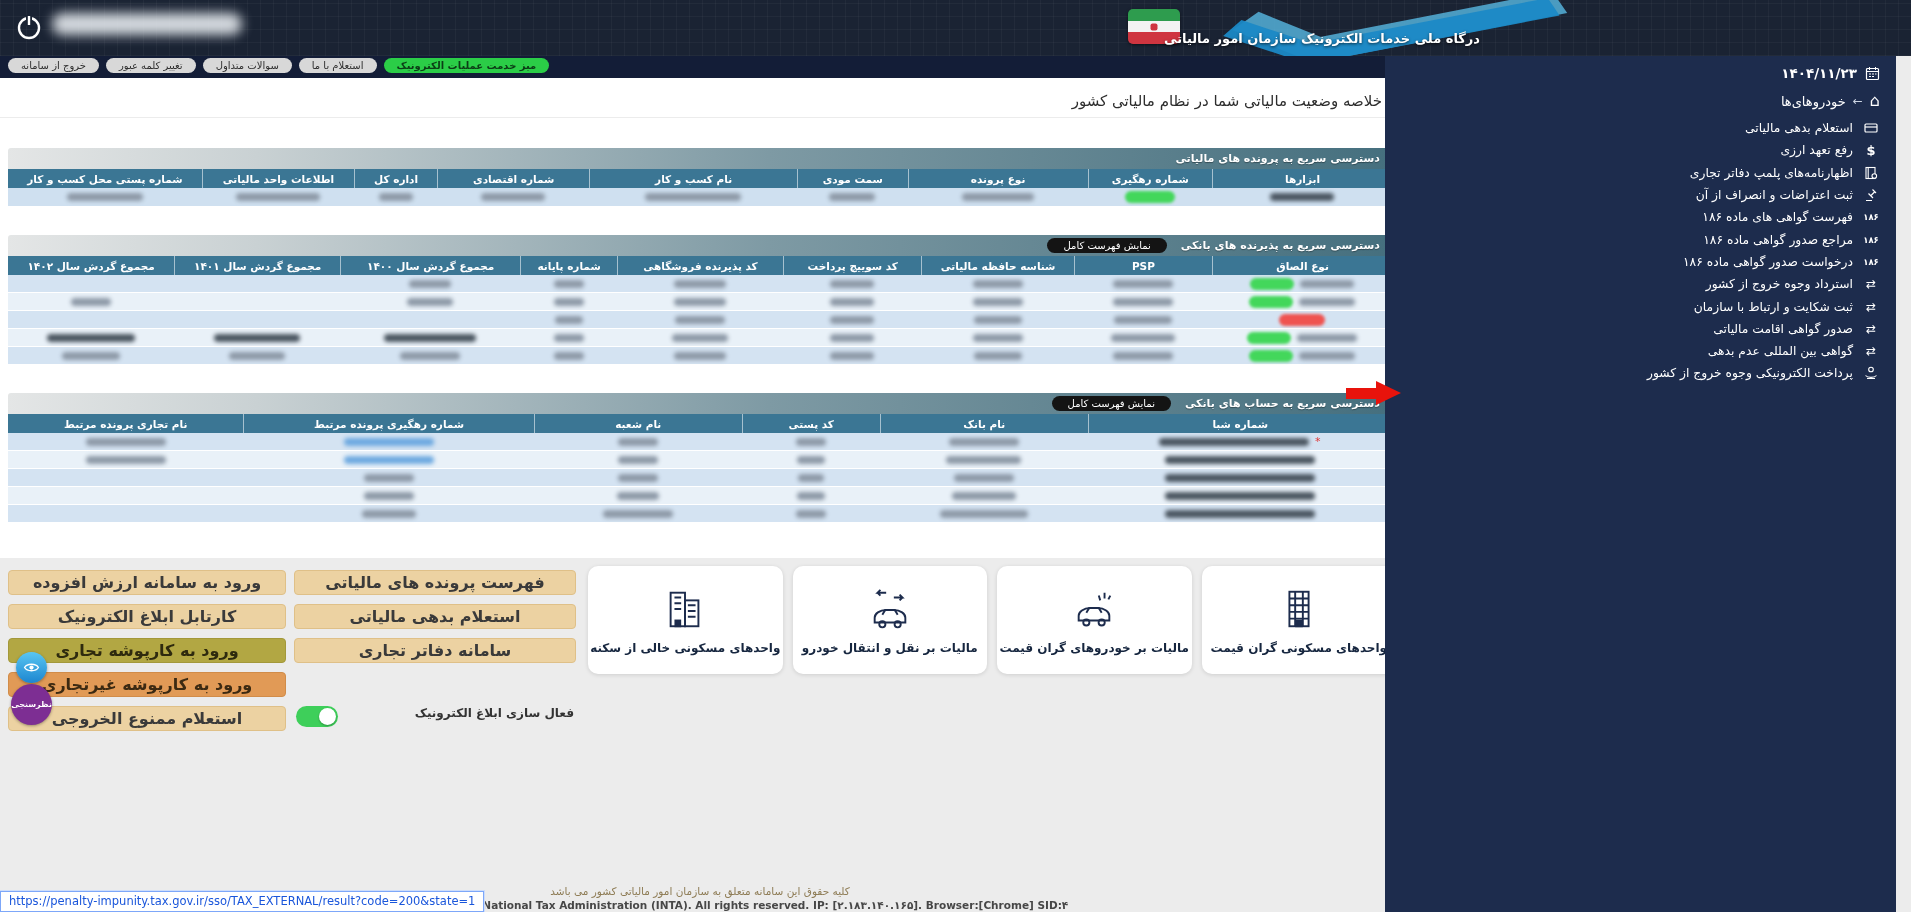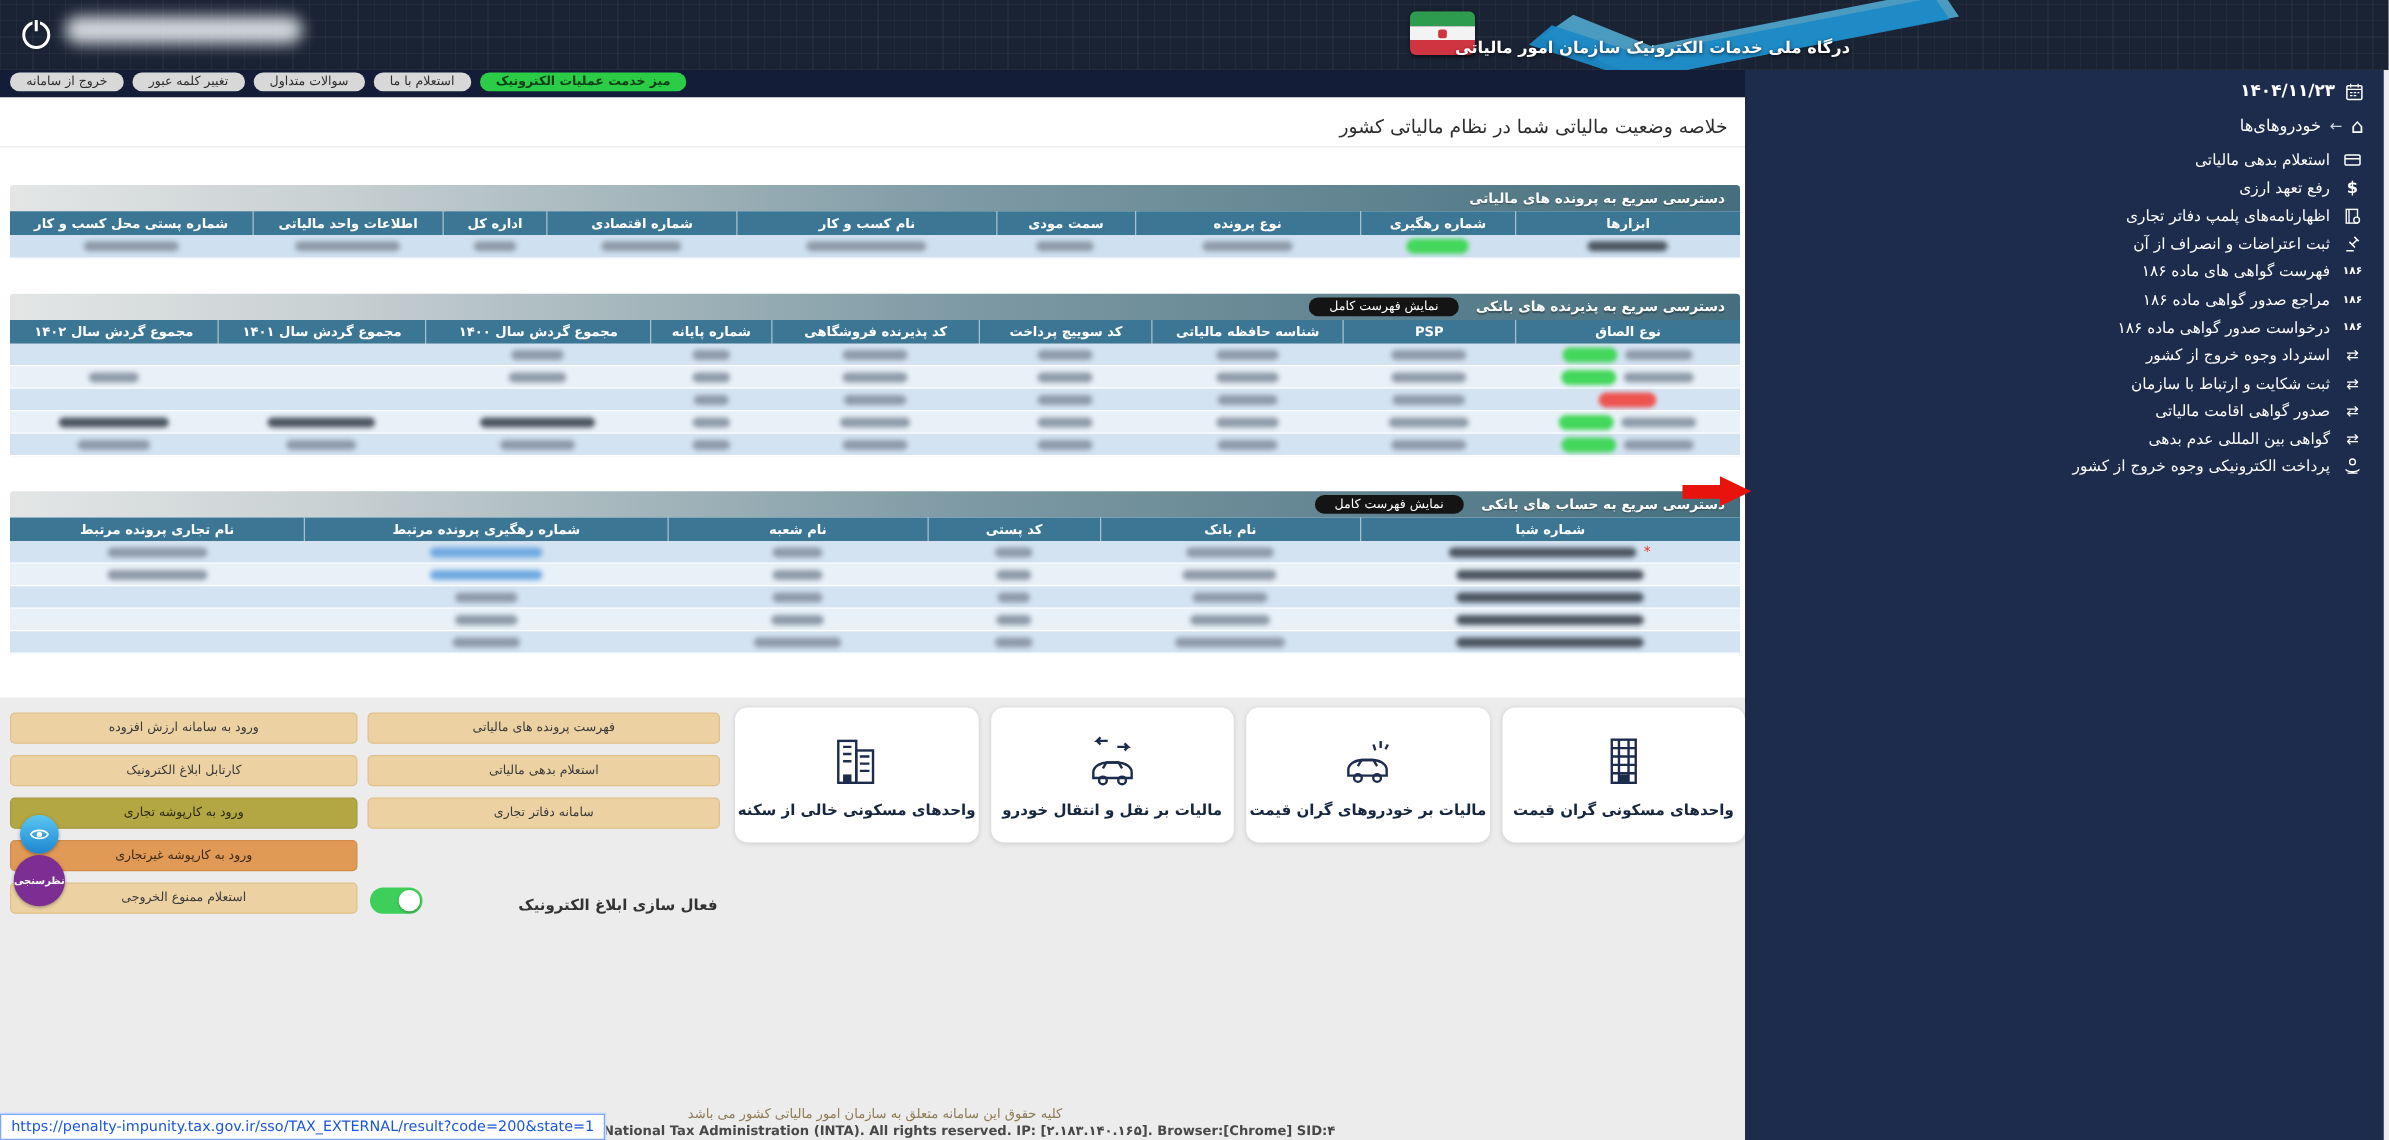--- a/index.html
+++ b/index.html
@@ -28,21 +28,21 @@
   .org-dep{font-size:10px;color:#dfe6ef}
 
   
   .topstrip{position:absolute;left:0;top:56px;width:1400px;height:22px;background:#131d37}
   .topnav{position:absolute;left:8px;top:58px;display:flex;flex-direction:row-reverse;gap:7px;direction:ltr;z-index:6}
   .pill{background:#d8d8d8;color:#2e2e2e;border-radius:9px;padding:2px 13px;font-size:10px;white-space:nowrap;
     cursor:pointer;border:none;font-family:inherit}
   .pill.green{background:#2bcd47;color:#0c3d16;font-weight:bold}
 
   
-  .sidebar{position:absolute;right:4px;top:56px;width:511px;height:856px;background:#1d2c4d;color:#fff;z-index:4}
+  .sidebar{position:absolute;right:15px;top:56px;width:511px;height:856px;background:#1d2c4d;color:#fff;z-index:4}
   .s-date{display:flex;align-items:center;gap:8px;padding:9px 16px 0;font-size:13.5px;font-weight:bold}
   .s-home{display:flex;align-items:center;gap:7px;padding:12px 16px 6px;font-size:13px;cursor:pointer}
   .home-glyph{font-size:16px;line-height:1}
   .arrow-glyph{font-size:12px;color:#cdd5e3}
   .menu{padding-top:2px}
   .m-item{display:flex;align-items:center;gap:9px;height:22.3px;padding:0 16px;font-size:12.3px;cursor:pointer;
     white-space:nowrap}
   .m-item.hl{height:25px;margin:1px 2px 0;border:3px solid #ee1111;padding:0 11px}
   .m-ic{width:18px;display:flex;justify-content:center;align-items:center;flex:none}
   .ic186{font-size:8.5px;font-weight:bold;letter-spacing:.5px}
@@ -83,27 +83,27 @@
   .bl{height:8px;border-radius:4px;background:#8e9aa8;filter:blur(2px)}
   .bl.d{background:#4a5560}
   .bl.b{background:#6ea9e0}
   .bl.g{height:12px;border-radius:6px;background:#43d75b;filter:blur(1.5px)}
   .bl.r{height:12px;border-radius:6px;background:#ef5350;filter:blur(1.5px)}
   .star{color:#e03636;font-size:11px;line-height:1}
 
   
   .lower{position:absolute;left:0;top:480px;width:1400px;height:354px;background:#ececec}
   .qbtn{width:100%;height:25px;border-radius:4px;background:#ecd2a2;border:1px solid #dfc088;color:#3a3a3a;
-    font-size:10px;font-weight:normal;display:flex;align-items:center;justify-content:center;margin-bottom:9px;
+    font-size:16px;font-weight:bold;display:flex;align-items:center;justify-content:center;margin-bottom:9px;
     cursor:pointer;font-family:inherit}
   .qbtn.olive{background:#b2a743;border-color:#a3983a;color:#2e2a0e}
   .qbtn.orange{background:#e19a56;border-color:#d18c49;color:#3c2a12}
   .colL{position:absolute;left:8px;top:12px;width:278px}
   .colM{position:absolute;left:294px;top:12px;width:282px}
-  .toggle-row{position:absolute;left:294px;top:148px;width:282px;height:25px;display:flex;align-items:flex-end;
+  .toggle-row{position:absolute;left:294px;top:148px;width:282px;height:25px;display:flex;align-items:flex-start;
     justify-content:space-between;padding:0 2px}
   .toggle-label{font-size:12px;font-weight:bold;color:#333}
   .toggle{width:42px;height:21px;border-radius:11px;background:#3ecf5a;position:relative;cursor:pointer;direction:ltr}
   .knob{position:absolute;right:2px;top:2px;width:17px;height:17px;border-radius:50%;background:#fff;
     box-shadow:0 1px 2px rgba(0,0,0,.3)}
   .cards{position:absolute;left:588px;top:8px;width:808px;display:flex;gap:10px}
   .card{flex:1;background:#fff;border-radius:10px;box-shadow:0 1px 4px rgba(0,0,0,.13);height:108px;display:flex;
     flex-direction:column;align-items:center;justify-content:center;gap:9px;cursor:pointer}
   .card-label{font-size:12px;font-weight:bold;color:#16263f;white-space:nowrap}
 

